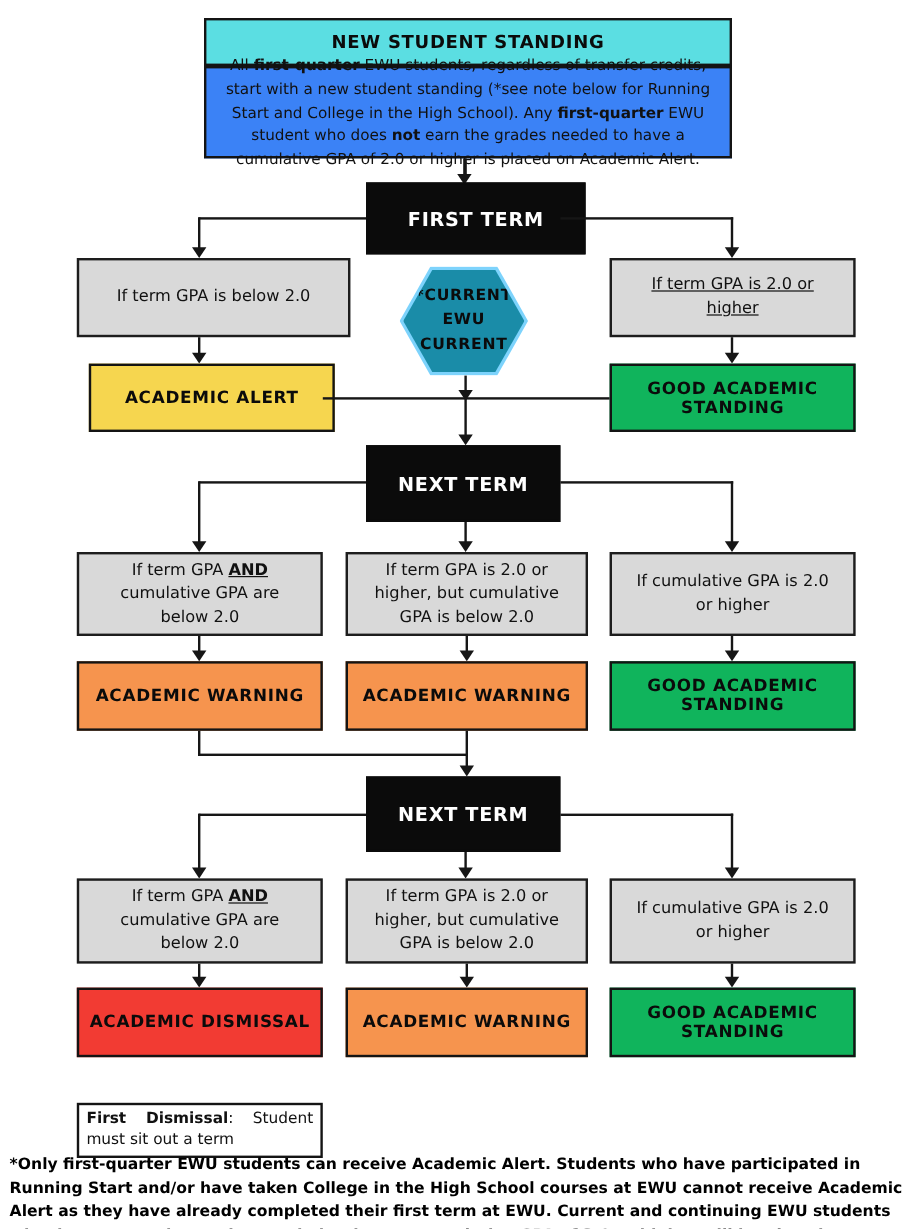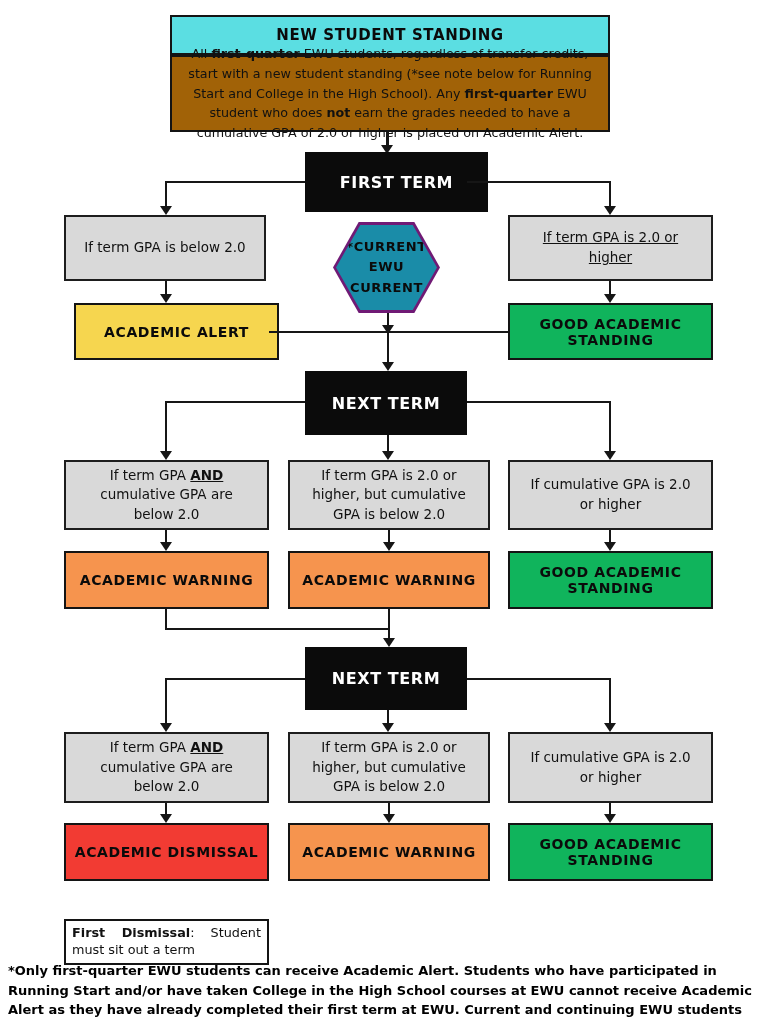--- a/index.html
+++ b/index.html
@@ -8,28 +8,28 @@
   .box{position:absolute;box-sizing:border-box;border:2px solid #141414;
        display:flex;align-items:center;justify-content:center;text-align:center;}
   .display{font-weight:800;letter-spacing:0.6px;}
   .term{background:#0b0b0b;color:#ffffff;font-size:16px;border:2px solid #0b0b0b;}
   .cond{background:#d9d9d9;border:2.5px solid #1d1d1d;font-size:13.5px;line-height:1.45;
         padding:4px 14px;}
   .outcome{font-size:14px;color:#0b0b0b;}
   .line{position:absolute;background:#161616;}
   .arr{position:absolute;width:0;height:0;border-left:6px solid transparent;
        border-right:6px solid transparent;border-top:9px solid #161616;}
-  .hex-outer{position:absolute;left:333px;top:222px;width:107px;height:91px;background:#701a75;
+  .hex-outer{position:absolute;left:333px;top:222px;width:107px;height:91px;background:#7dd3fc;
        clip-path:polygon(24% 0%,76% 0%,100% 50%,76% 100%,24% 100%,0% 50%);}
   .hex-inner{position:absolute;left:3px;top:3px;right:3px;bottom:3px;
        clip-path:polygon(24% 0%,76% 0%,100% 50%,76% 100%,24% 100%,0% 50%);
        display:flex;flex-direction:column;align-items:center;justify-content:center;
        font-size:13px;line-height:1.55;color:#0b0b0b;}
   .headerbox{font-size:15px;color:#0b0b0b;}
-  .descbox{background:#a16207;font-size:12.7px;line-height:1.55;padding:6px 10px;}
+  .descbox{background:#3b82f6;font-size:12.7px;line-height:1.55;padding:6px 10px;}
   .notebox{background:#ffffff;border:2.5px solid #141414;font-size:12.8px;line-height:1.35;
        padding:3px 6px;align-items:flex-start;justify-content:flex-start;text-align:justify;margin-top:40px;}
   .footnote{position:absolute;left:8px;top:961px;width:753px;font-size:13px;font-weight:600;
        line-height:1.5;text-align:left;color:#000;}
 </style>
 </head>
 <body>
 
 <div id="stage">
 
@@ -47,21 +47,21 @@
     <span>FIRST TERM</span>
   </div>
 
   <div class="line" style="left:166px;top:181px;width:139px;height:2px;"></div>
   <div class="line" style="left:165px;top:181px;width:2px;height:26px;"></div>
   <div class="arr" style="left:160px;top:206px;"></div>
   <div class="line" style="left:467px;top:181px;width:144px;height:2px;"></div>
   <div class="line" style="left:609px;top:181px;width:2px;height:26px;"></div>
   <div class="arr" style="left:604px;top:206px;"></div>
 
-  <div class="box cond" style="left:64px;top:215px;width:202px;height:66px;">
+  <div class="box cond" style="left:64px;top:215px;width:228px;height:66px;">
     <span>If term GPA is below 2.0</span>
   </div>
   <div class="box cond" style="left:508px;top:215px;width:205px;height:66px;text-decoration:underline;">
     <span>If term GPA is 2.0 or higher</span>
   </div>
 
   <div class="hex-outer">
     <div class="hex-inner display" style="background: rgb(26, 140, 168);">
       <span>*CURRENT</span>
       <span>EWU</span>

